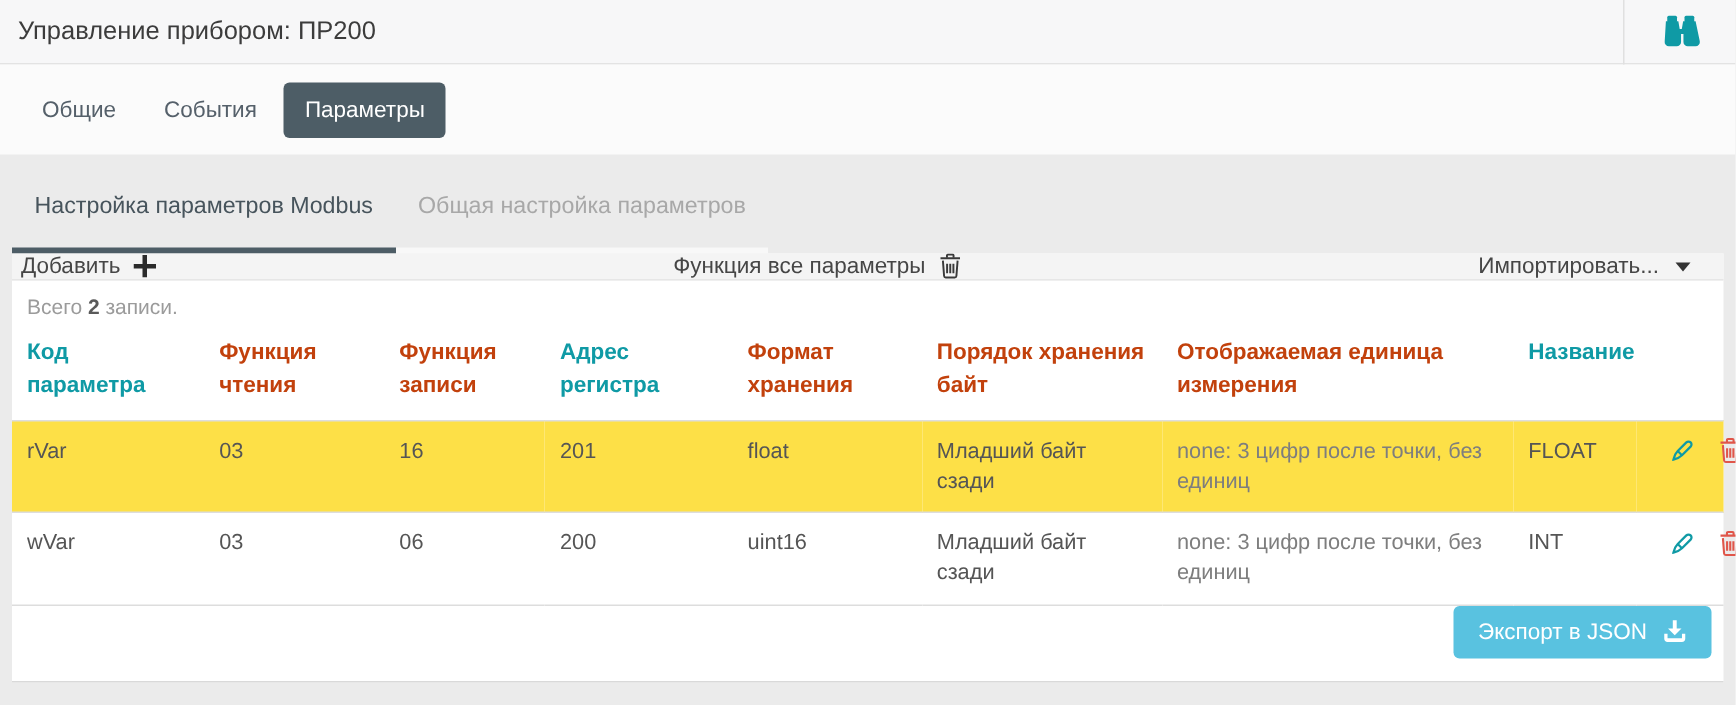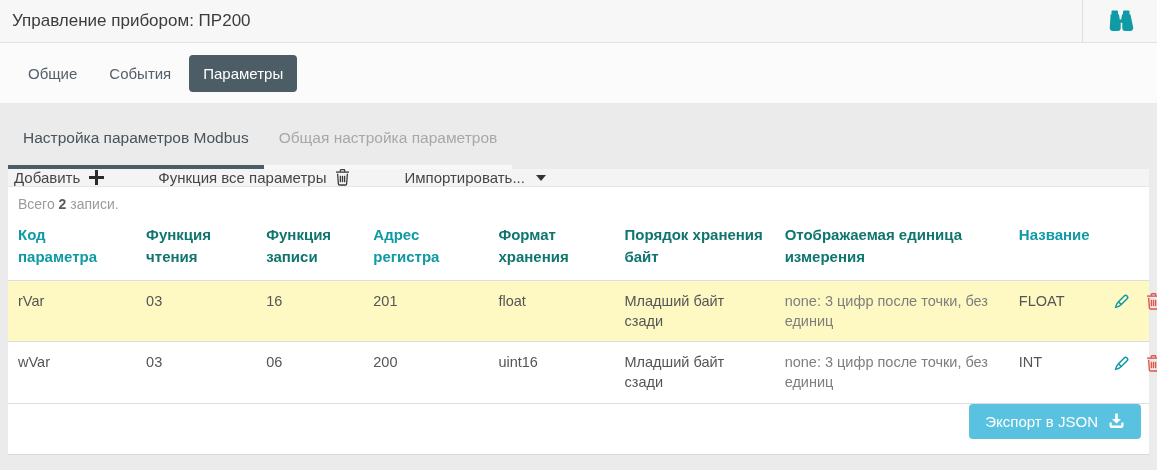--- a/index.html
+++ b/index.html
@@ -44,45 +44,45 @@
   .subtab.active { color:#47545c; border-bottom-color:#4d5d66; }
   .subtab.inactive { border-bottom-color:#f8f8f8; }
 
   
   .panel {
     margin:0 8px; background:#ffffff; border-bottom:1px solid #d9d9d9;
     height:286px; display:flex; flex-direction:column;
   }
   .toolbar {
     background:#f4f4f4; border-bottom:1px solid #e6e6e6;
-    height:38px; display:flex; align-items:center; justify-content:flex-start;
+    height:38px; display:flex; align-items:center; justify-content:space-between;
     padding-right:16px; gap:8px;
   }
   .tool-item { display:flex; align-items:center; gap:9px; cursor:pointer; padding:0 6px; }
   .tool-label { font-size:15px; color:#464646; }
   .tool-gap { width:26px; }
   .caret-down {
     width:0; height:0; border-left:5px solid transparent; border-right:5px solid transparent;
     border-top:6px solid #333; margin-left:2px;
   }
 
   .summary { font-size:14px; color:#9b9b9b; padding:9px 10px 2px 10px; }
   .summary b { color:#5a5a5a; }
 
   table { width:100%; border-collapse:collapse; table-layout:fixed; }
   th {
-    text-align:left; font-size:15px; color:#0f766e; font-weight:bold;
+    text-align:left; font-size:15px; color:#c2410c; font-weight:bold;
     padding:10px 10px 12px 10px; vertical-align:top; line-height:1.45;
   }
   th.link { color:#0f9aa5; cursor:pointer; }
   td {
     font-size:14.5px; color:#555; padding:10px 10px; vertical-align:top;
     border-top:1px solid #ddd; line-height:1.4;
   }
-  tr.stripe td { background:#fef9c3; }
+  tr.stripe td { background:#fde047; }
   tr.last td { border-bottom:1px solid #ddd; }
   td.muted { color:#7e7e7e; }
   .actions-cell { white-space:nowrap; text-align:right; padding-right:14px; }
   .action-icon { display:inline-block; margin-left:12px; cursor:pointer; vertical-align:middle; }
 
   .panel-footer { flex:1; display:flex; align-items:flex-end; justify-content:flex-end; padding:0 8px 24px 0; }
   .export-btn {
     background:#59c2e0; border:none; border-radius:4px; color:#fff;
     font-family:"Liberation Sans", sans-serif;
     font-size:15px; padding:9px 16px; display:flex; align-items:center; gap:10px;

